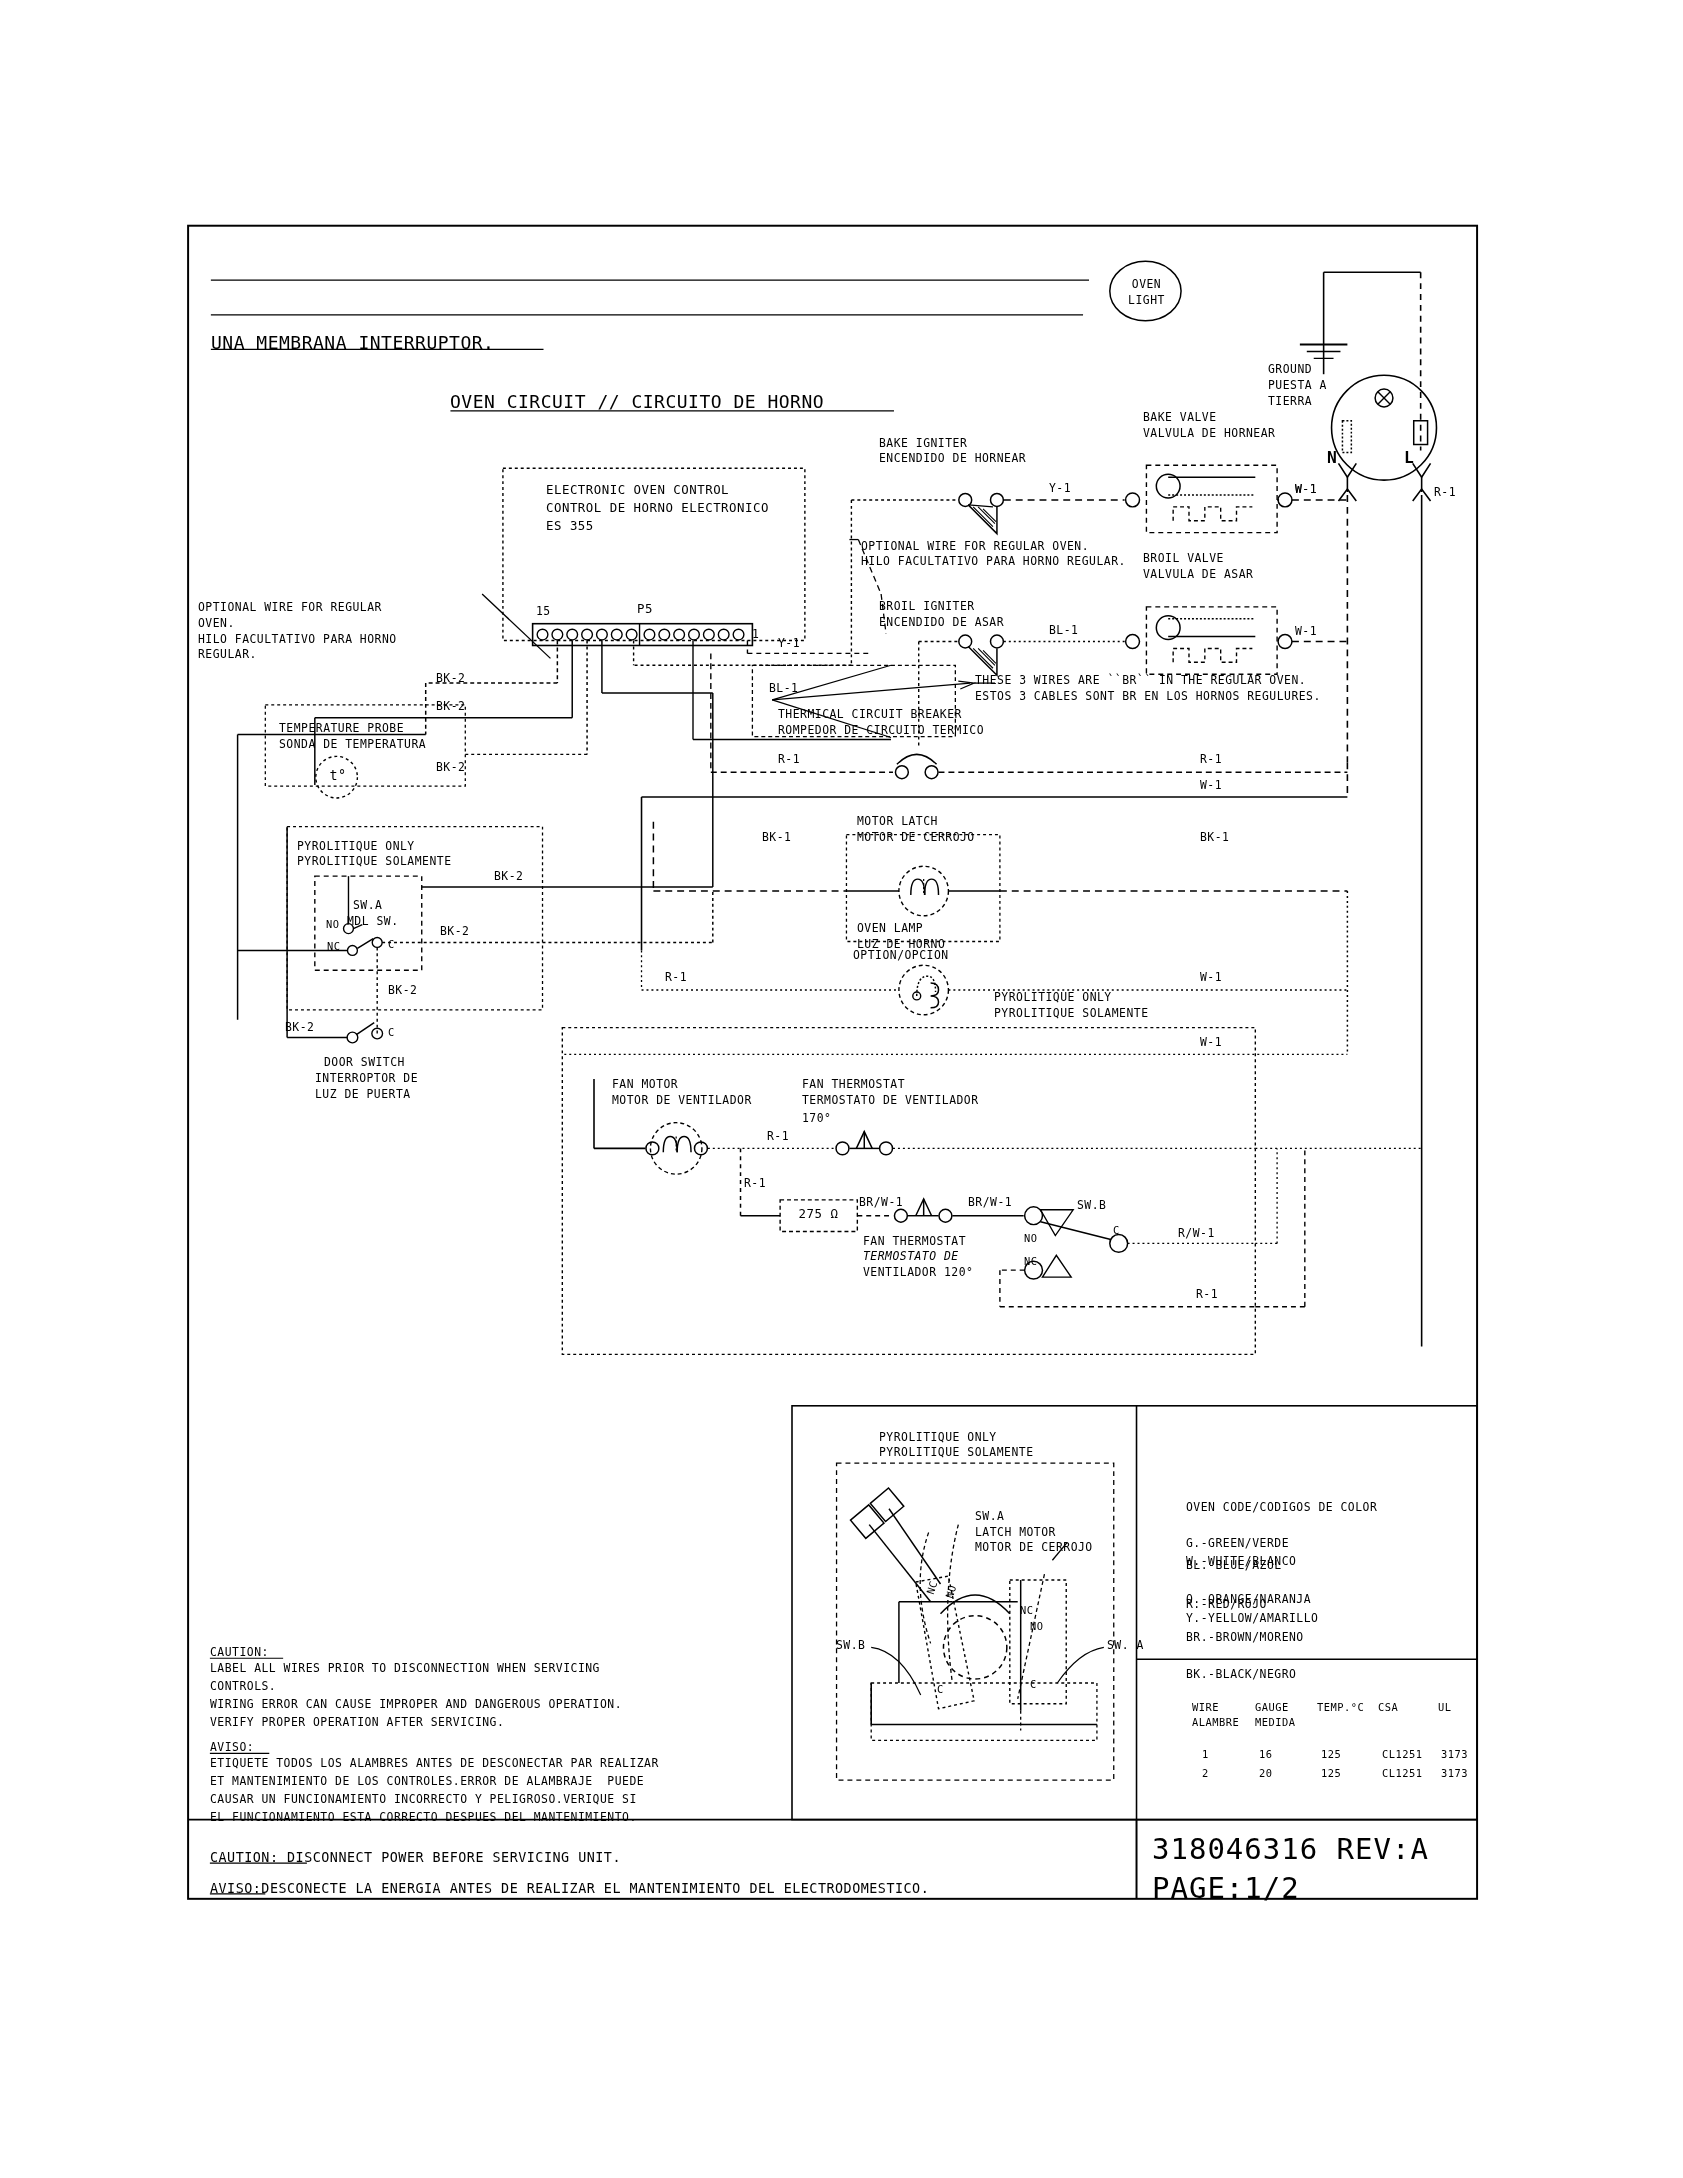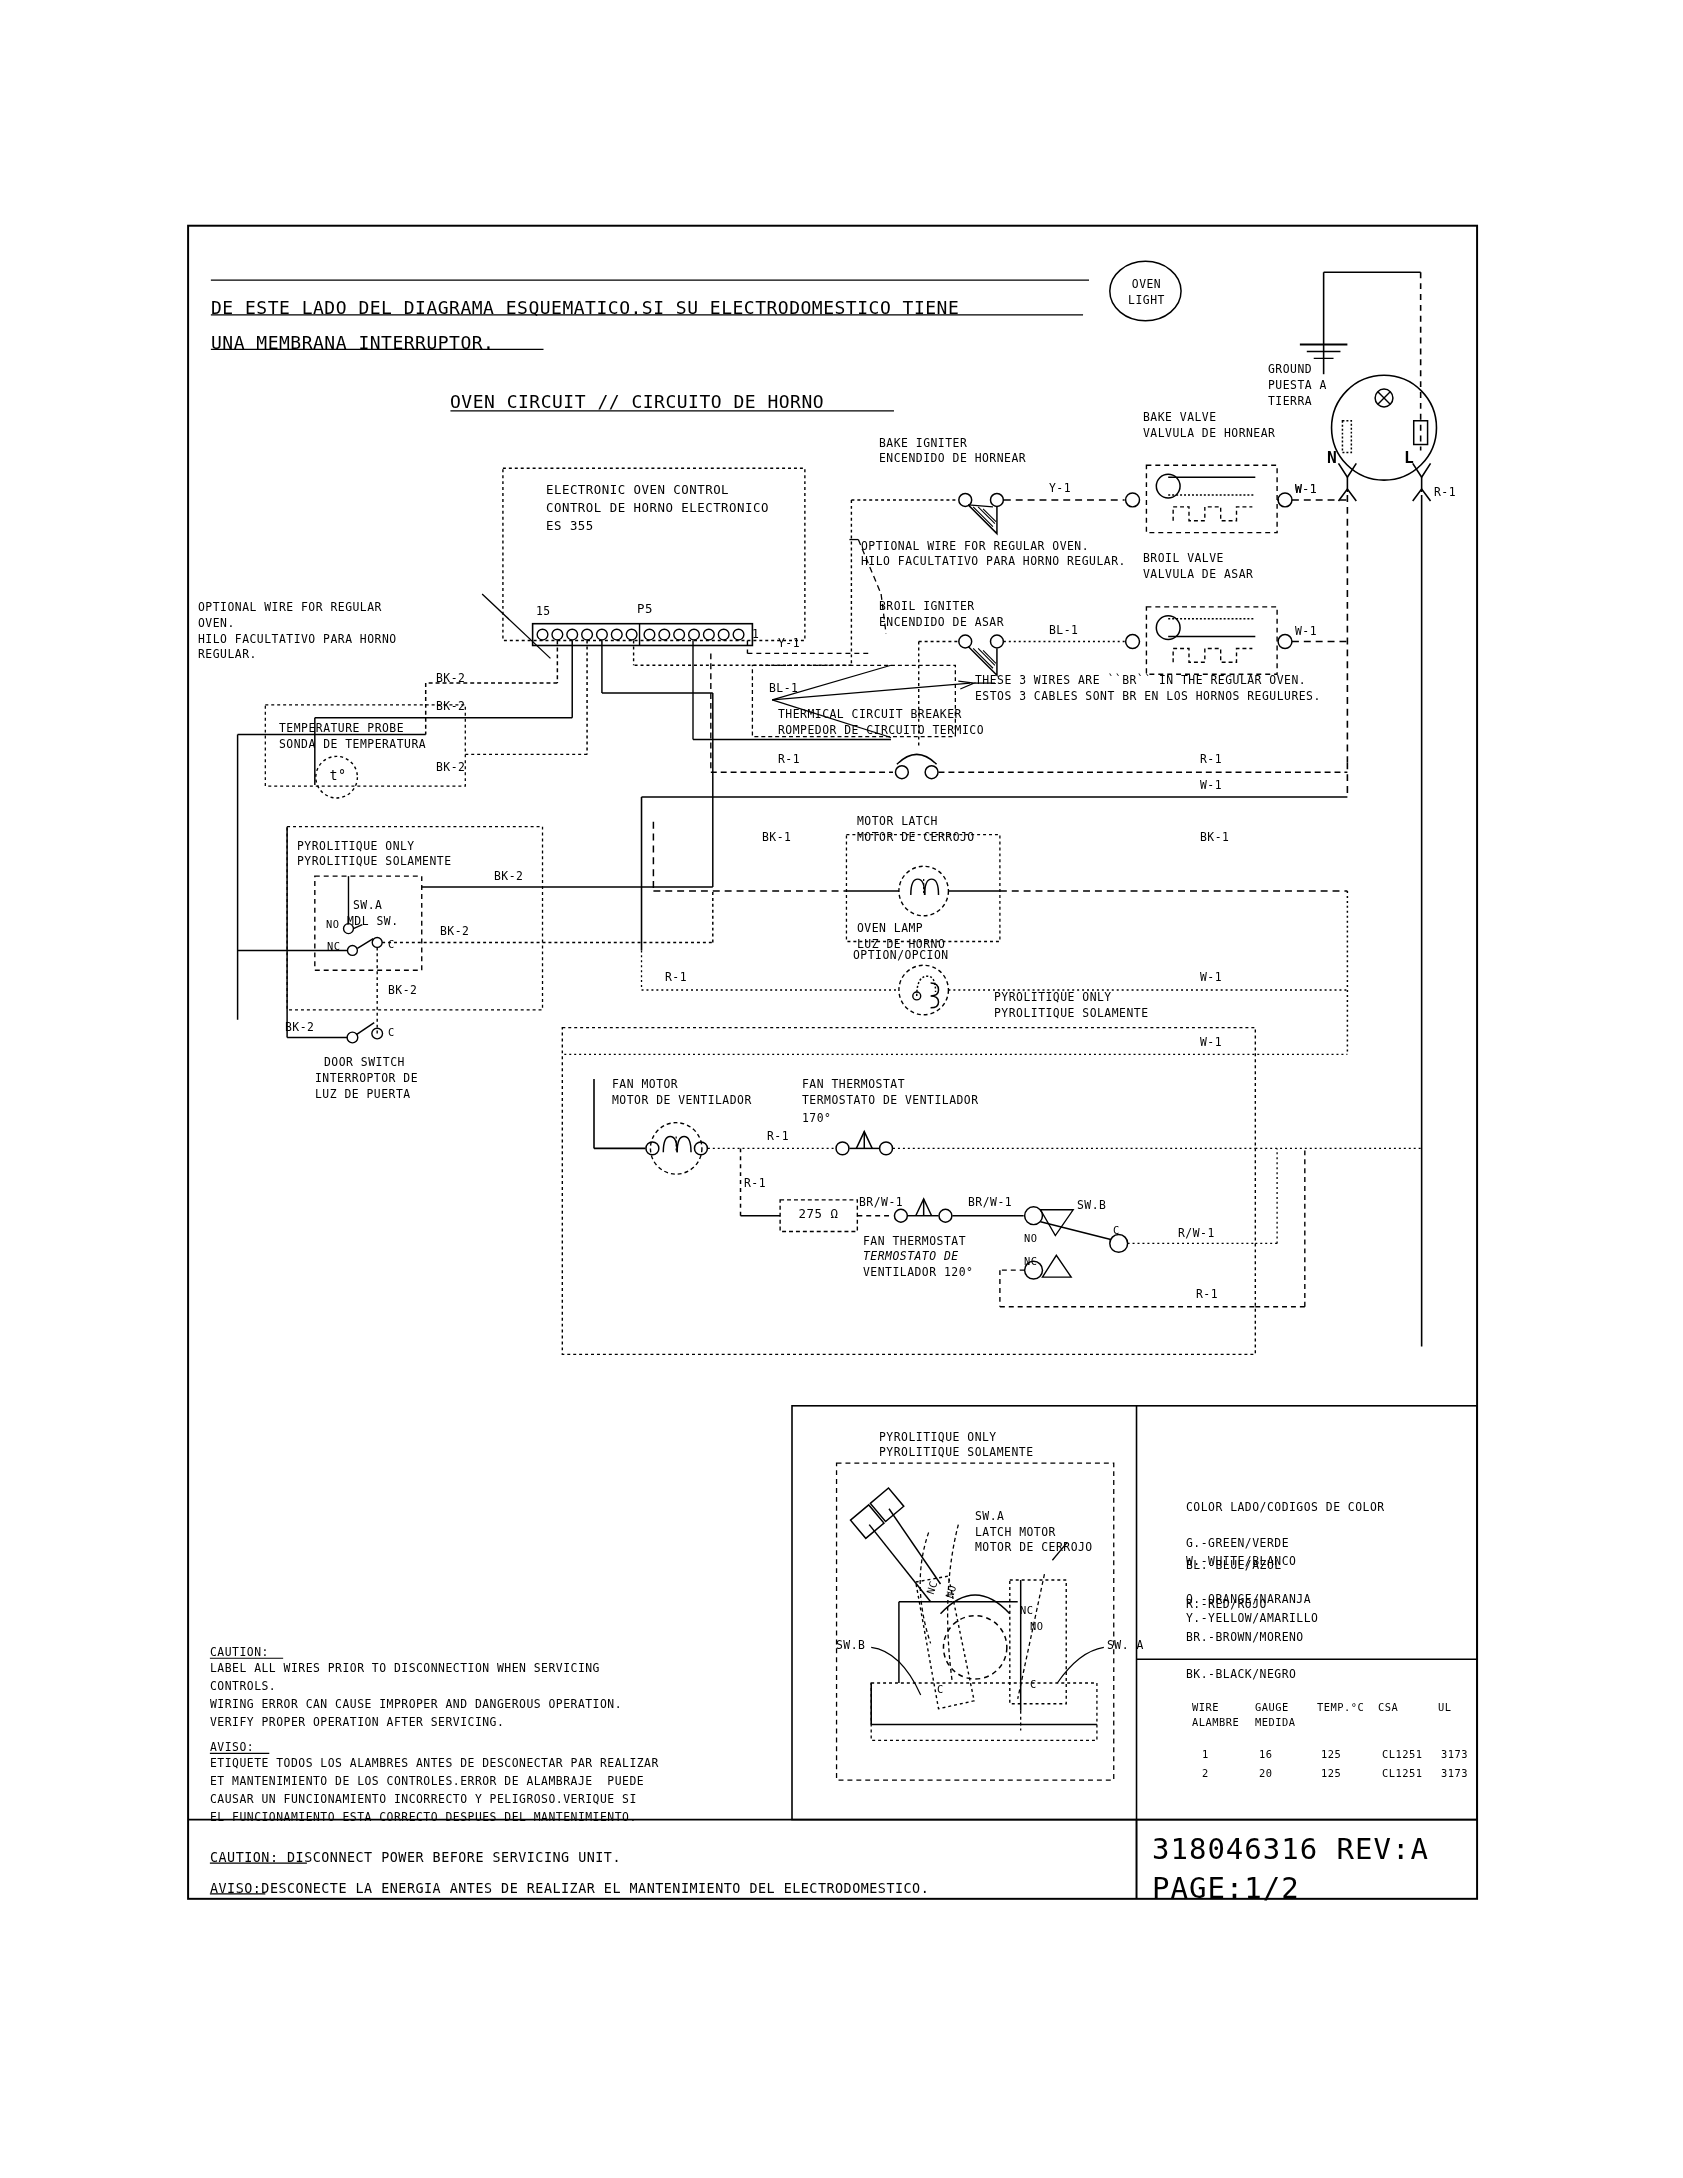--- a/index.html
+++ b/index.html
@@ -331,21 +331,20 @@
   <path d="M1115 1664 Q1090 1668 1068 1700" stroke-width="1.2"></path>
 
   <line x1="212" y1="1675" x2="286" y2="1675" stroke-width="1.2"></line>
   <line x1="212" y1="1771" x2="272" y2="1771" stroke-width="1.2"></line>
   <line x1="212" y1="1882" x2="310" y2="1882" stroke-width="1.2"></line>
   <line x1="212" y1="1913" x2="268" y2="1913" stroke-width="1.2"></line>
 
   </g>
 </svg>
 
-<div class="t s18" style="left:211px;top:296px;">DE ESTE LADO DEL DIAGRAMA ESQUEMATICO.SI SU ELECTRODOMESTICO TIENE</div>
 <div class="t s18" style="left:211px;top:331px;">UNA MEMBRANA INTERRUPTOR.</div>
 <div class="t s11 ctr" style="left:1116px;top:277px;width:61px;">OVEN</div>
 <div class="t s11 ctr" style="left:1116px;top:293px;width:61px;">LIGHT</div>
 
 <div class="t s11" style="left:1268px;top:362px;">GROUND</div>
 <div class="t s11" style="left:1268px;top:378px;">PUESTA A</div>
 <div class="t s11" style="left:1268px;top:394px;">TIERRA</div>
 <div class="t s16" style="left:1327px;top:447px;font-weight:bold;">N</div>
 <div class="t s16" style="left:1404px;top:447px;font-weight:bold;">L</div>
 <div class="t s11" style="left:1295px;top:482px;">W-1</div>
@@ -466,21 +465,21 @@
 <div class="t s11" style="left:975px;top:1540px;">MOTOR DE CERROJO</div>
 <div class="t s10" style="left:924px;top:1592px;transform:rotate(-72deg);transform-origin:left top;">NC</div>
 <div class="t s10" style="left:943px;top:1596px;transform:rotate(-72deg);transform-origin:left top;">NO</div>
 <div class="t s10" style="left:1020px;top:1604px;">NC</div>
 <div class="t s10" style="left:1030px;top:1620px;">NO</div>
 <div class="t s10" style="left:937px;top:1683px;">C</div>
 <div class="t s10" style="left:1030px;top:1678px;">C</div>
 <div class="t s11" style="left:836px;top:1638px;">SW.B</div>
 <div class="t s11" style="left:1107px;top:1638px;">SW. A</div>
 
-<div class="t s11" style="left:1186px;top:1500px;">COLOR LADO/CODIGOS DE COLOR</div>
+<div class="t s11" style="left:1186px;top:1500px;">OVEN CODE/CODIGOS DE COLOR</div>
 <div id="color-code-list">
       <div class="t s11" style="left: 1186px; top: 1536px;">G.-GREEN/VERDE</div>
       <div class="t s11" style="left: 1186px; top: 1554px;">W.-WHITE/BLANCO</div>
       <div class="t s11" style="left: 1186px; top: 1573px; margin-top: 24px;">R.-RED/ROJO</div>
       <div class="t s11" style="left: 1186px; top: 1592px;">O.-ORANGE/NARANJA</div>
       <div class="t s11" style="left: 1186px; top: 1611px;">Y.-YELLOW/AMARILLO</div>
       <div class="t s11" style="left: 1186px; top: 1630px;">BR.-BROWN/MORENO</div>
       <div class="t s11" style="left: 1186px; top: 1558px; text-align: right;">BL.-BLUE/AZUL</div>
       <div class="t s11" style="left: 1186px; top: 1667px;">BK.-BLACK/NEGRO</div>
     </div>

